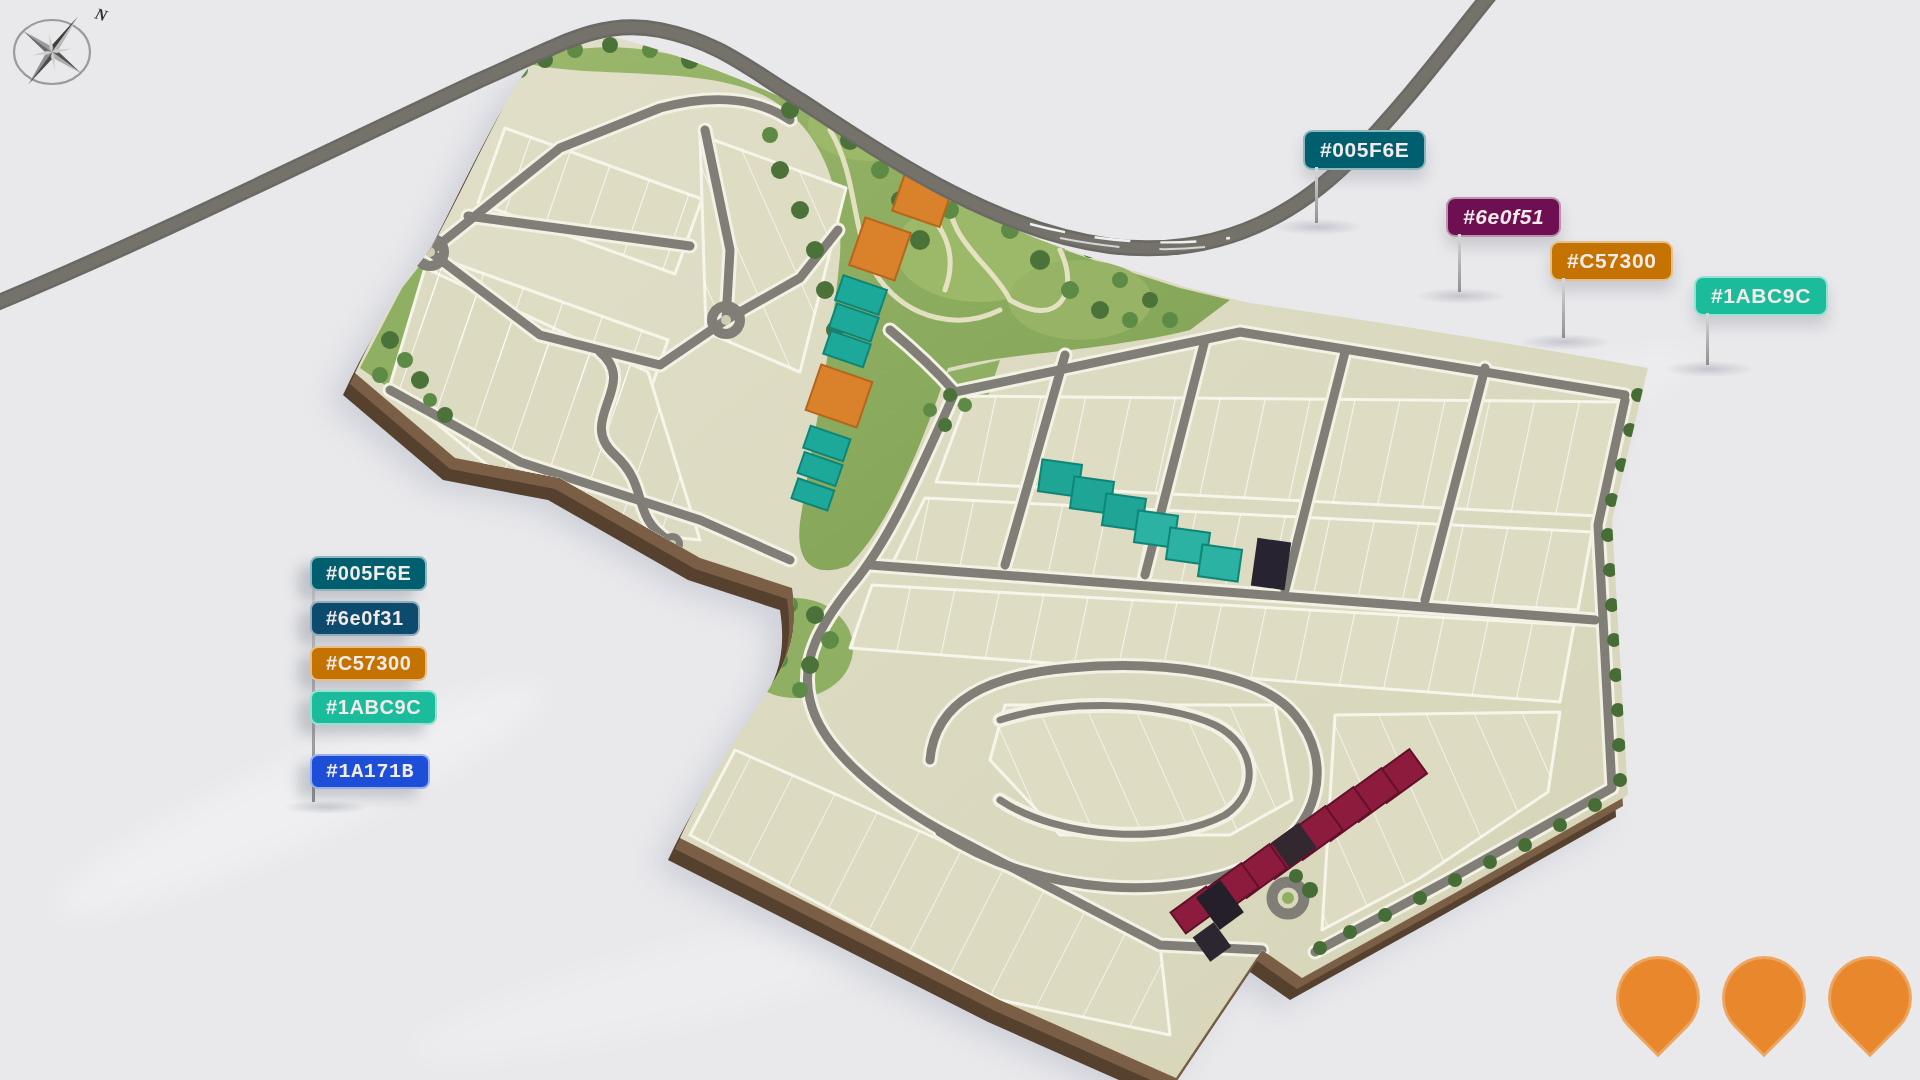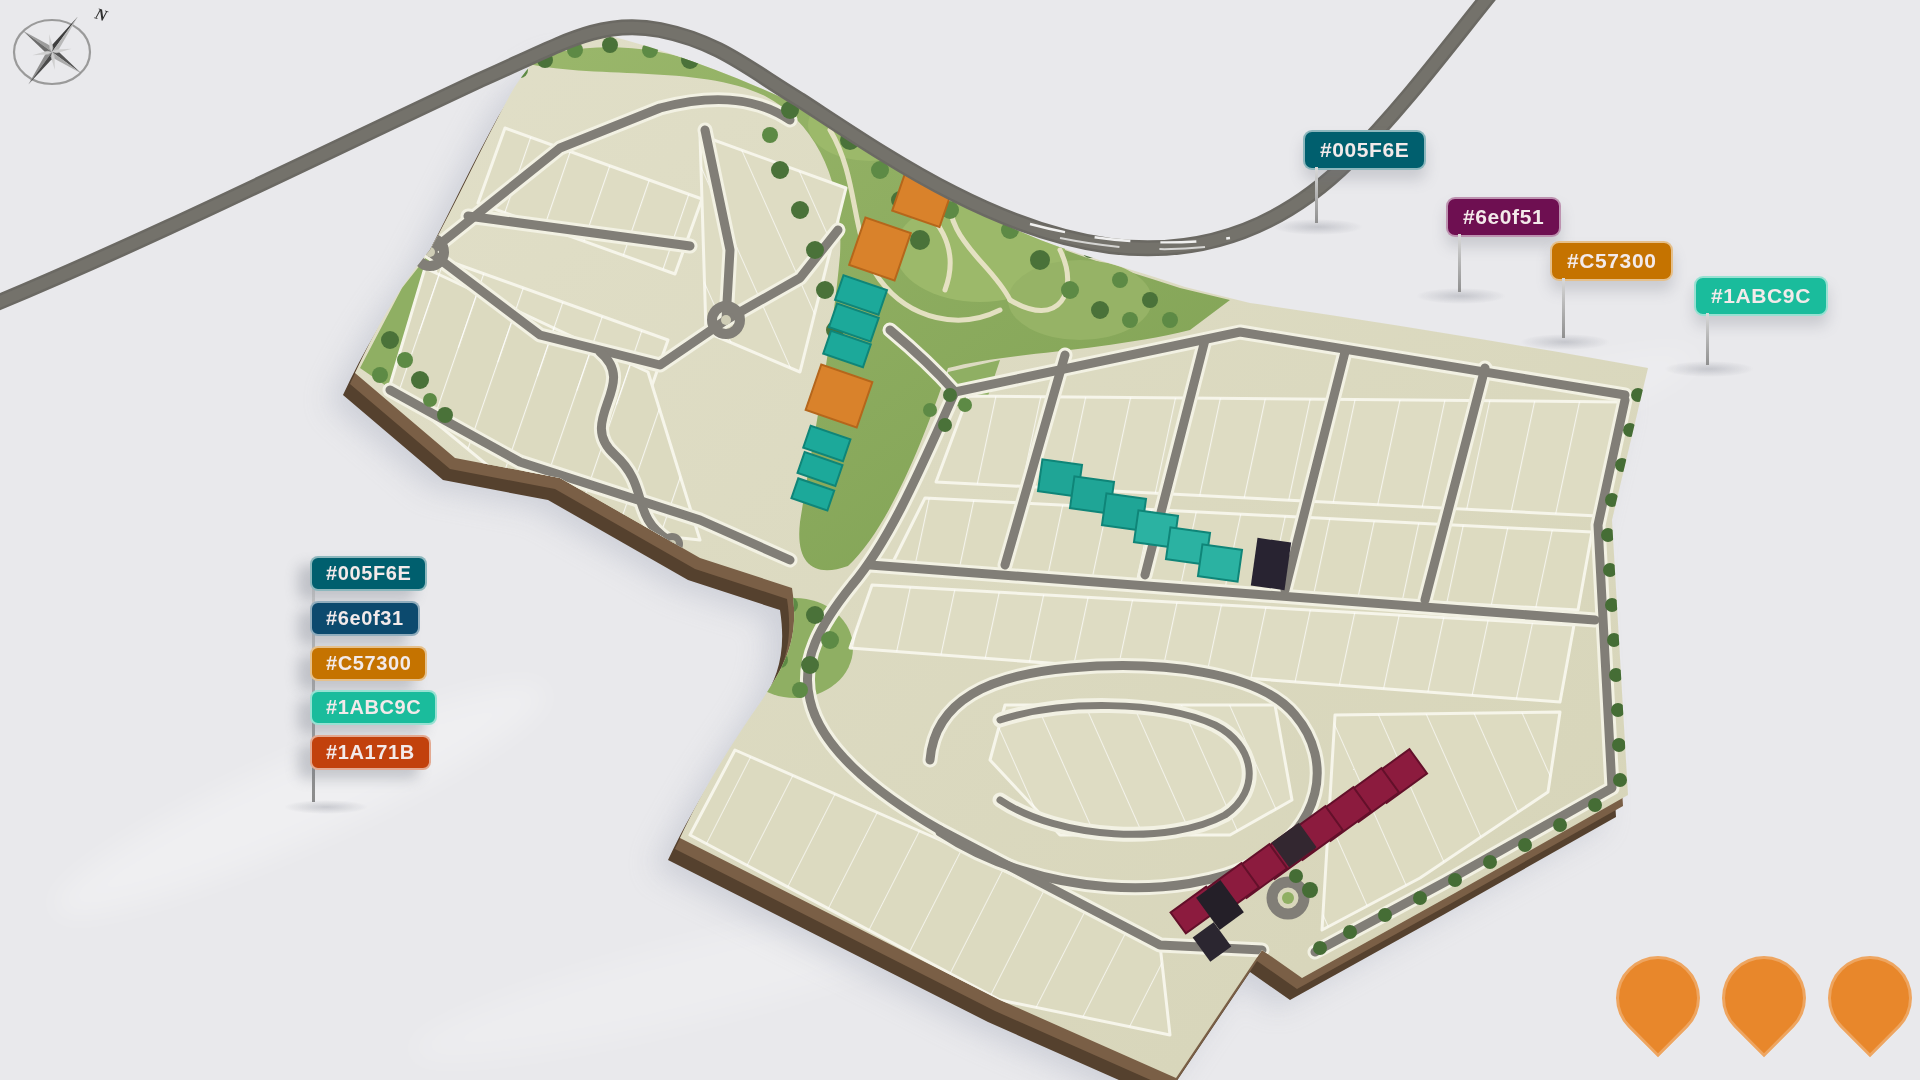--- a/index.html
+++ b/index.html
@@ -367,26 +367,26 @@
   <text x="94" y="18" font-family="Liberation Serif, serif" font-size="16" font-style="italic" font-weight="bold" fill="#2E2E2E" transform="rotate(18 94 18)">N</text>
 </svg>
 
 <div class="legend-post"></div>
 <div class="legend-foot"></div>
 <div id="legend-layer">
       <div class="lsign" style="top: 556px; background: rgb(0, 95, 110);">#005F6E</div>
       <div class="lsign" style="top: 601px; background: #0c4a6e;">#6e0f31</div>
       <div class="lsign" style="top: 646px; background: rgb(197, 115, 0);">#C57300</div>
       <div class="lsign" style="top: 690px; background: rgb(26, 188, 156);">#1ABC9C</div>
-      <div class="lsign" style="top: 735px; background: #c2410c;">#1A171B</div>
+      <div class="lsign" style="top: 754px; background: #1d4ed8; font-family: Liberation Mono, monospace;">#1A171B</div>
     </div>
 
 <div id="flags-layer">
       <div class="flag" style="left: 1303px; top: 130px;"><div class="foot" style="left: -30px; top: 89px;"></div><div class="post" style="top: 37px; height: 56px;"></div><div class="sign" style="background: rgb(0, 95, 110);">#005F6E</div></div>
-      <div class="flag" style="left: 1446px; top: 197px;"><div class="foot" style="left: -30px; top: 91px;"></div><div class="post" style="top: 37px; height: 58px;"></div><div class="sign" style="background: rgb(110, 15, 81);">#6e0f51</div></div>
+      <div class="flag" style="left: 1446px; top: 197px; font-style: italic;"><div class="foot" style="left: -30px; top: 91px;"></div><div class="post" style="top: 37px; height: 58px;"></div><div class="sign" style="background: rgb(110, 15, 81);">#6e0f51</div></div>
       <div class="flag" style="left: 1550px; top: 241px;"><div class="foot" style="left: -30px; top: 93px;"></div><div class="post" style="top: 37px; height: 60px;"></div><div class="sign" style="background: rgb(197, 115, 0);">#C57300</div></div>
       <div class="flag" style="left: 1694px; top: 276px;"><div class="foot" style="left: -30px; top: 85px;"></div><div class="post" style="top: 37px; height: 52px;"></div><div class="sign" style="background: rgb(26, 188, 156);">#1ABC9C</div></div>
     </div>
 
 <div class="pins" id="pins-layer">
       <div class="pinwrap">
         <div class="pin" style="background: rgb(232, 135, 43);"></div>
       </div>
       <div class="pinwrap">
         <div class="pin" style="background: rgb(232, 135, 43);"></div>

